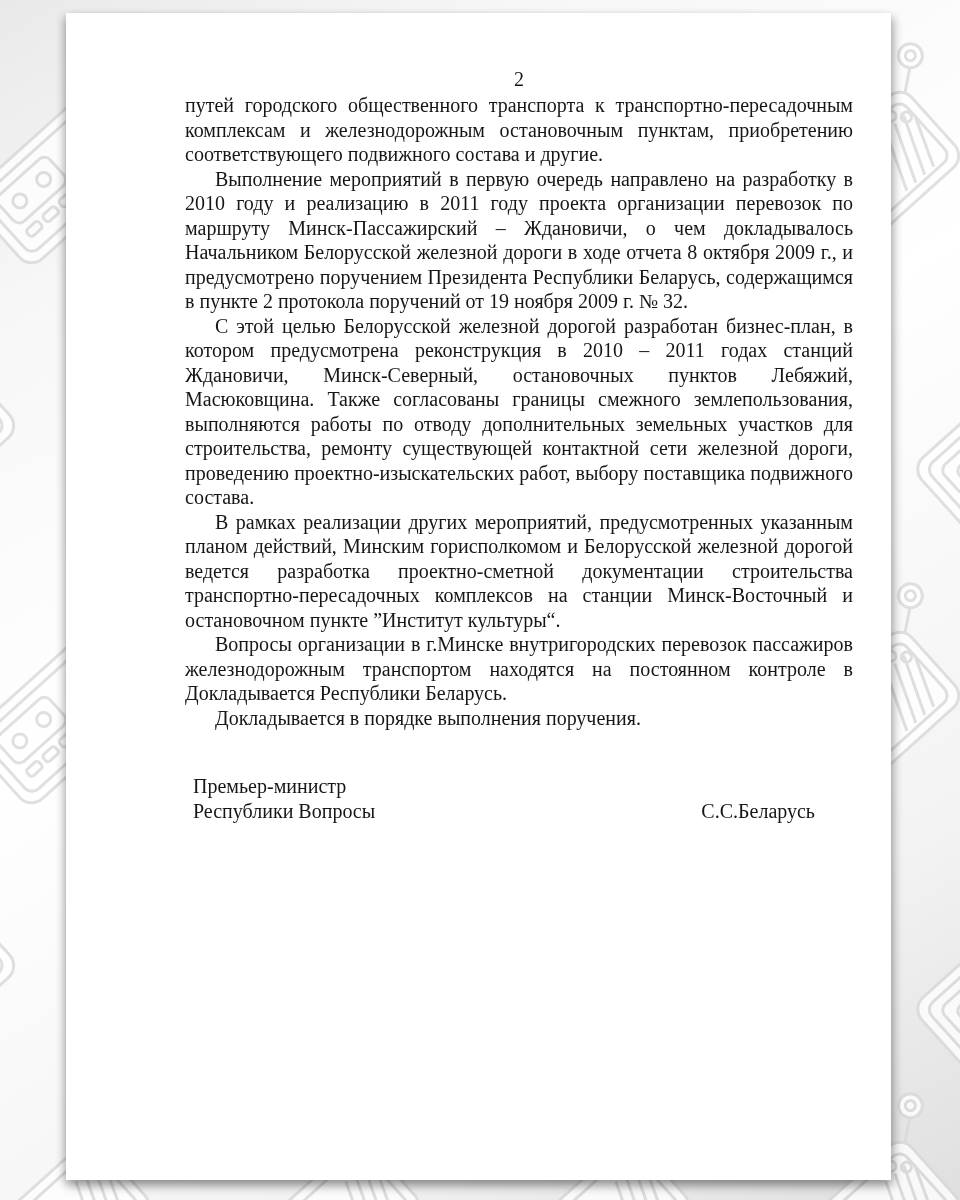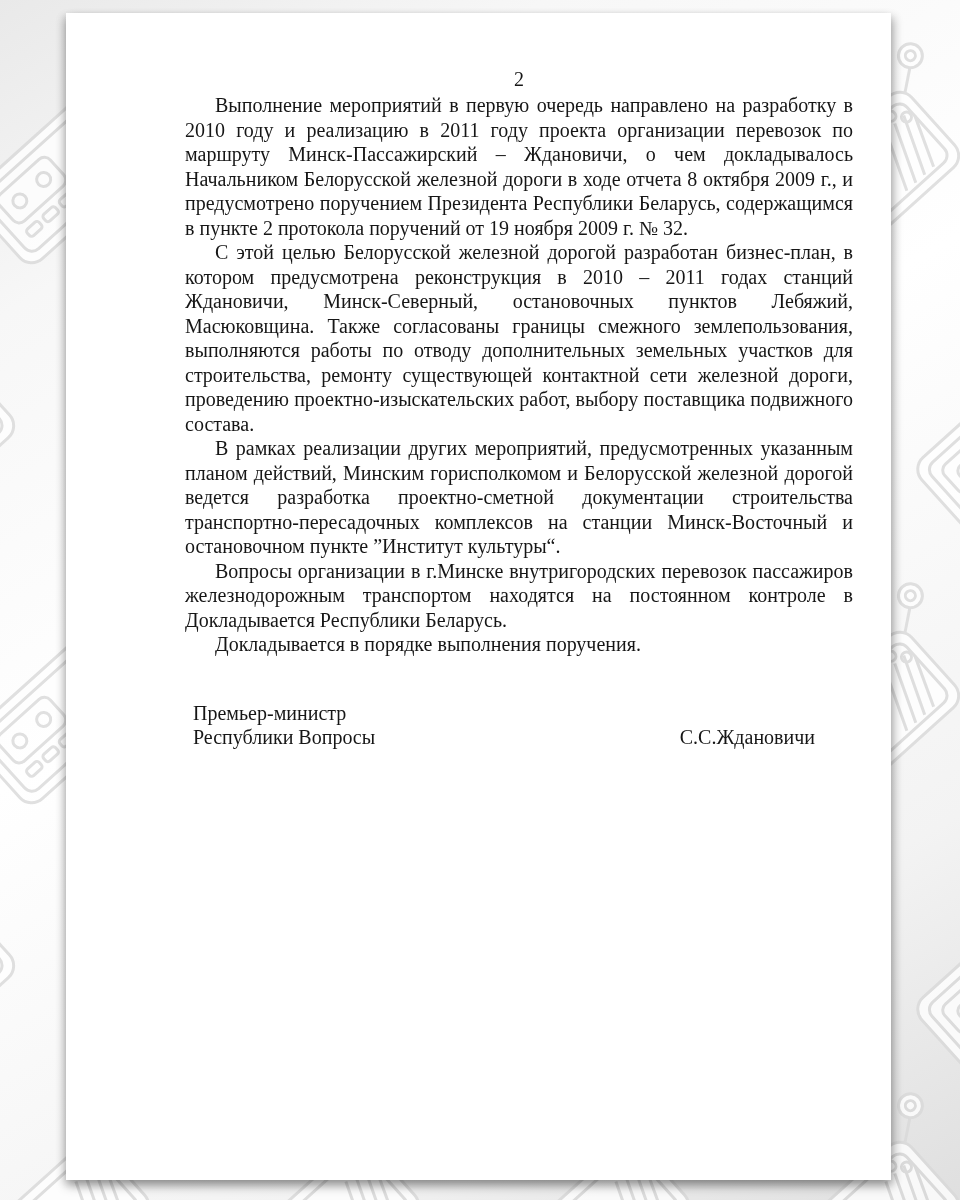--- a/index.html
+++ b/index.html
@@ -577,27 +577,28 @@
           <circle cx="205" cy="20" r="5"></circle>
           <line x1="196" y1="29" x2="176" y2="44"></line>
         </svg></div>
     </div>
 
   <div class="page">
     <div class="page-number">2</div>
 
     <div class="body-text" id="paragraphs">
 
+    <p class="para">путей городского общественного транспорта к транспортно-пересадочным комплексам и железнодорожным остановочным пунктам, приобретению соответствующего подвижного состава и другие.</p>
         <p class="para indent">Выполнение мероприятий в первую очередь направлено на разработку в 2010 году и реализацию в 2011 году проекта организации перевозок по маршруту Минск-Пассажирский – Ждановичи, о чем докладывалось Начальником Белорусской железной дороги в ходе отчета 8 октября 2009 г., и предусмотрено поручением Президента Республики Беларусь, содержащимся в пункте 2 протокола поручений от 19 ноября 2009 г. № 32.</p>
         <p class="para indent">С этой целью Белорусской железной дорогой разработан бизнес-план, в котором предусмотрена реконструкция в 2010 – 2011 годах станций Ждановичи, Минск-Северный, остановочных пунктов Лебяжий, Масюковщина. Также согласованы границы смежного землепользования, выполняются работы по отводу дополнительных земельных участков для строительства, ремонту существующей контактной сети железной дороги, проведению проектно-изыскательских работ, выбору поставщика подвижного состава.</p>
         <p class="para indent">В рамках реализации других мероприятий, предусмотренных указанным планом действий, Минским горисполкомом и Белорусской железной дорогой ведется разработка проектно-сметной документации строительства транспортно-пересадочных комплексов на станции Минск-Восточный и остановочном пункте ”Институт культуры“.</p>
         <p class="para indent">Вопросы организации в г.Минске внутригородских перевозок пассажиров железнодорожным транспортом находятся на постоянном контроле в Докладывается Республики Беларусь.</p>
         <p class="para indent">Докладывается в порядке выполнения поручения.</p>
         <div class="signature">
           <div class="sig-left">
             <div>Премьер-министр</div>
             <div>Республики Вопросы</div>
           </div>
-          <div class="sig-right">С.С.Ждановичи</div>
+          <div class="sig-right">С.С.Беларусь</div>
         </div>
       </div>
   </div>
 </div>
 
 </body></html>

